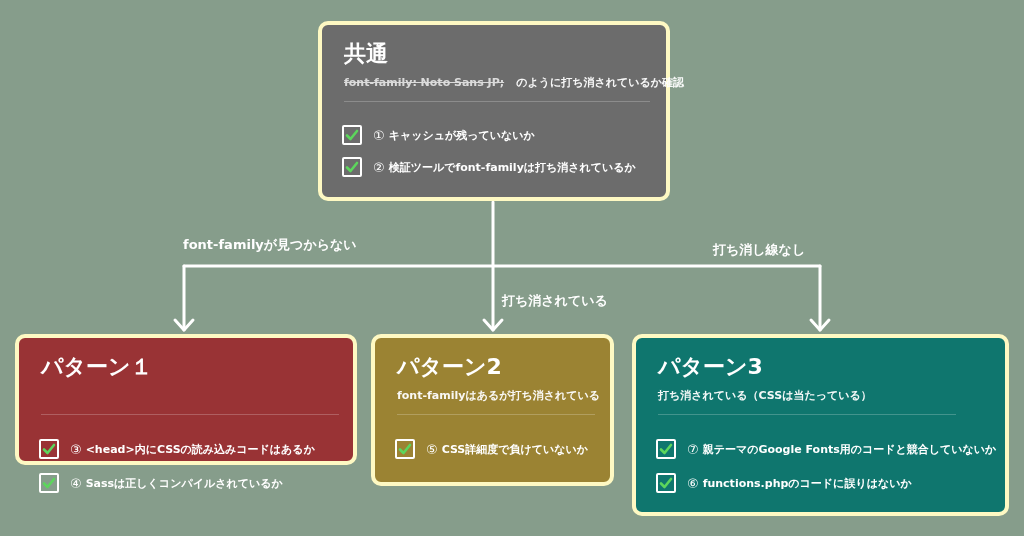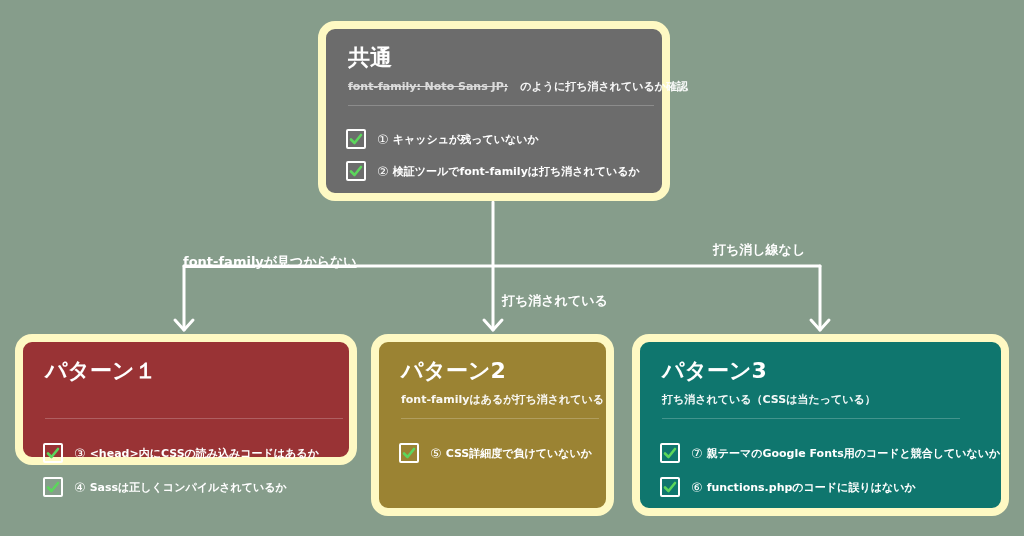--- a/index.html
+++ b/index.html
@@ -5,22 +5,22 @@
     * { box-sizing: border-box; margin: 0; padding: 0; }
     html, body { width: 1024px; height: 536px; overflow: hidden; }
     body {
       background: #869d8b;
       font-family: "DejaVu Sans", "Liberation Sans", sans-serif;
       color: #ffffff;
       position: relative;
     }
     .box {
       position: absolute;
-      border: 8px solid #fef9c3;
-      border-radius: 17px;
+      border: 4px solid #fef9c3;
+      border-radius: 10px;
       padding: 0 20px;
     }
     .box-title {
       font-weight: bold;
       font-size: 22px;
       line-height: 1;
       position: absolute;
       left: 22px;
       top: 18px;
       white-space: nowrap;
@@ -66,21 +66,21 @@
       font-size: 13px;
       margin-right: 4px;
     }
     .item-text {
       font-size: 11px;
       font-weight: bold;
     }
 
     #box-common  { left: 318px; top: 21px;  width: 352px; height: 180px; background: #6c6c6c; }
     #box-p1      { left: 15px;  top: 334px; width: 342px; height: 131px; background: #993335; }
-    #box-p2      { left: 371px; top: 334px; width: 243px; height: 182px; background: #9b8333; }
+    #box-p2      { left: 371px; top: 334px; width: 243px; height: 152px; background: #9b8333; }
     #box-p3      { left: 632px; top: 334px; width: 377px; height: 182px; background: #0f766e; }
 
     .branch-label {
       position: absolute;
       font-size: 13px;
       font-weight: bold;
       white-space: nowrap;
       color: #ffffff;
     }
     svg.connectors { position: absolute; left: 0; top: 0; }
@@ -93,21 +93,21 @@
     <line x1="493" y1="202" x2="493" y2="330"></line>
     <line x1="184" y1="266" x2="820" y2="266"></line>
     <line x1="184" y1="266" x2="184" y2="330"></line>
     <line x1="820" y1="266" x2="820" y2="330"></line>
     <polyline points="175,320 184,330 193,320"></polyline>
     <polyline points="484,320 493,330 502,320"></polyline>
     <polyline points="811,320 820,330 829,320"></polyline>
   </g>
 </svg>
 
-<div class="branch-label" style="left:183px; top:253px;text-decoration:underline;">font-familyが見つからない</div>
+<div class="branch-label" style="left:183px; top:236px;">font-familyが見つからない</div>
 <div class="branch-label" style="left:502px; top:292px;text-align:right;">打ち消されている</div>
 <div class="branch-label" style="left:713px; top:241px;">打ち消し線なし</div>
 
 <div class="box" id="box-common">
   <div class="box-title">共通</div>
   <div class="box-subtitle">
     <span class="strike">font-family: Noto Sans JP;</span><span>のように打ち消されているか確認</span>
   </div>
   <div class="box-divider" style="width:306px;"></div>
   <div class="check-item" style="top:100px;">

